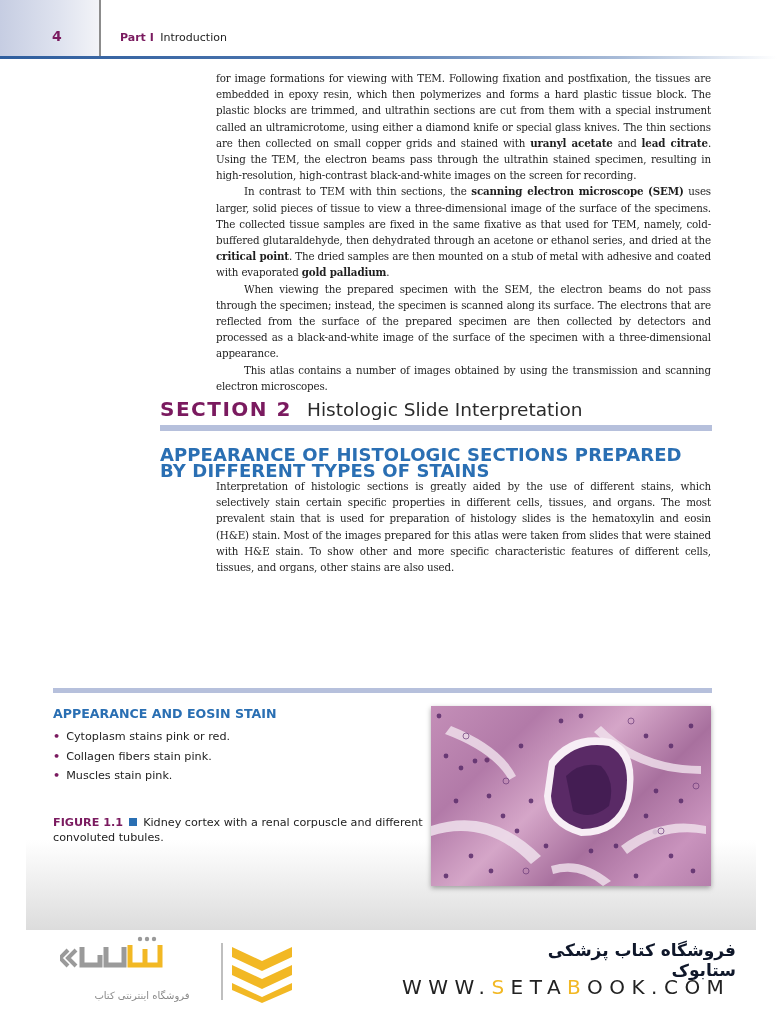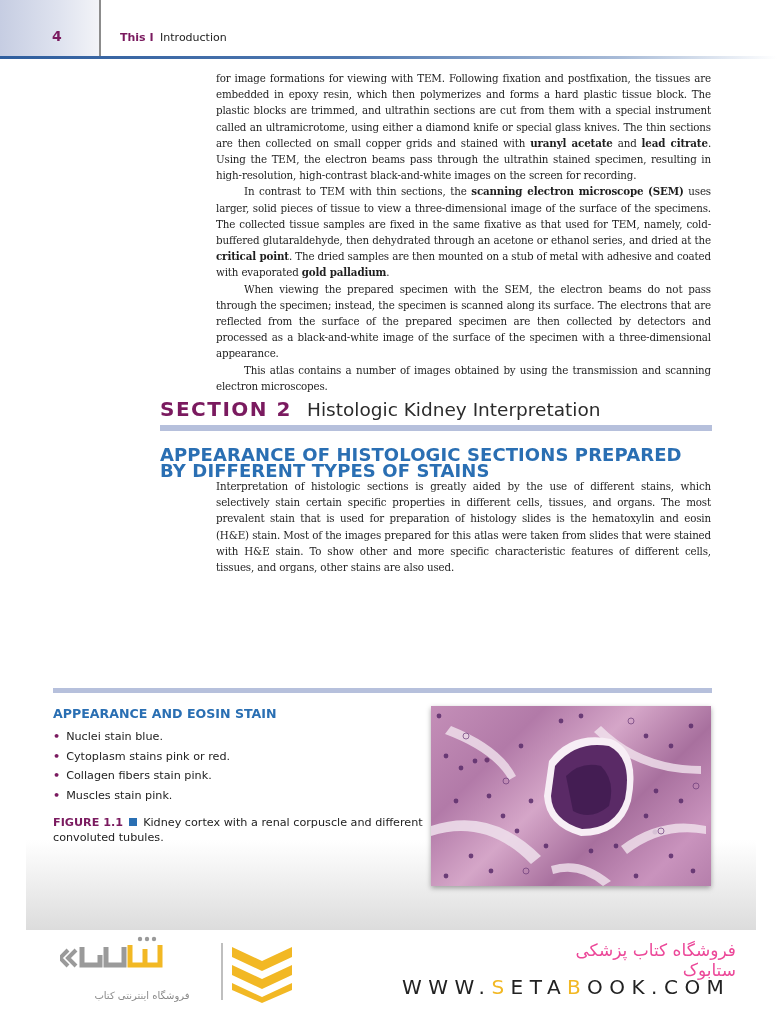--- a/index.html
+++ b/index.html
@@ -92,70 +92,69 @@
         radial-gradient(circle at 20% 30%, #6b3872 0 2px, transparent 3px),
         radial-gradient(circle at 80% 70%, #6b3872 0 2px, transparent 3px),
         linear-gradient(135deg, #c48fb8 0%, #b27aa8 25%, #d5a6c8 45%, #a8709e 65%, #c993bd 85%, #b57fab 100%);
     }
     .micrograph svg { position: absolute; left: 0; top: 0; }
 
     
     .footer-logo { position: absolute; left: 60px; top: 935px; width: 250px; height: 70px; }
     .footer-shop-fa {
       position: absolute; left: 520px; top: 940px; width: 216px; text-align: right; direction: rtl;
-      font-family: "DejaVu Sans", sans-serif; font-size: 17px; color: #ec4899;
+      font-family: "DejaVu Sans", sans-serif; font-size: 17px; color: #0f172a; font-weight: bold;
     }
     .footer-url {
       position: absolute; left: 402px; top: 975px;
       font-family: "DejaVu Sans", sans-serif; font-size: 20px; letter-spacing: 6.5px; color: #222;
     }
     .footer-url .accent { color: #f2b824; }
     .logo-tagline {
       position: absolute; left: 72px; top: 990px; width: 140px; text-align: center; direction: rtl;
       font-family: "DejaVu Sans", sans-serif; font-size: 10px; color: #8a8a8a;
     }
   </style>
 </head>
 <body>
 
 <div class="header">
   <div class="header-tab"></div>
   <div class="header-divider"></div>
   <div class="header-rule"></div>
   <span class="page-number">4</span>
   <span class="running-title">
-    <span class="part">This I</span>
+    <span class="part">Part I</span>
     <span>Introduction</span>
   </span>
 </div>
 
 <div class="body-text" id="block-intro">
     <p class="first"><span>for image formations for viewing with TEM. Following fixation and postfixation, the tissues are embedded in epoxy resin, which then polymerizes and forms a hard plastic tissue block. The plastic blocks are trimmed, and ultrathin sections are cut from them with a special instrument called an ultramicrotome, using either a diamond knife or special glass knives. The thin sections are then collected on small copper grids and stained with </span><b>uranyl acetate</b><span> and </span><b>lead citrate</b><span>. Using the TEM, the electron beams pass through the ultrathin stained specimen, resulting in high-resolution, high-contrast black-and-white images on the screen for recording.</span></p>
     <p><span>In contrast to TEM with thin sections, the </span><b>scanning electron microscope</b><span> </span><b>(SEM)</b><span> uses larger, solid pieces of tissue to view a three-dimensional image of the surface of the specimens. The collected tissue samples are fixed in the same fixative as that used for TEM, namely, cold-buffered glutaraldehyde, then dehydrated through an acetone or ethanol series, and dried at the </span><b>critical point</b><span>. The dried samples are then mounted on a stub of metal with adhesive and coated with evaporated </span><b>gold palladium</b><span>.</span></p>
     <p><span>When viewing the prepared specimen with the SEM, the electron beams do not pass through the specimen; instead, the specimen is scanned along its surface. The electrons that are reflected from the surface of the prepared specimen are then collected by detectors and processed as a black-and-white image of the surface of the specimen with a three-dimensional appearance.</span></p>
     <p><span>This atlas contains a number of images obtained by using the transmission and scanning electron microscopes.</span></p>
   </div>
 
 <div class="section-heading">
   <span class="section-number">SECTION 2</span>
-  <span class="section-title">Histologic Kidney Interpretation</span>
+  <span class="section-title">Histologic Slide Interpretation</span>
 </div>
 <div class="section-rule"></div>
 <div class="subheading">APPEARANCE OF HISTOLOGIC SECTIONS PREPARED BY DIFFERENT TYPES OF STAINS</div>
 
 <div class="body-text" id="block-stains">
     <p class="first"><span>Interpretation of histologic sections is greatly aided by the use of different stains, which selectively stain certain specific properties in different cells, tissues, and organs. The most prevalent stain that is used for preparation of histology slides is the hematoxylin and eosin (H&amp;E) stain. Most of the images prepared for this atlas were taken from slides that were stained with H&amp;E stain. To show other and more specific characteristic features of different cells, tissues, and organs, other stains are also used.</span></p>
   </div>
 
 <div class="panel-fade"></div>
 <div class="panel-rule"></div>
 
 <div class="stain-title">APPEARANCE AND EOSIN STAIN</div>
 <ul class="stain-list">
-  <li><span class="bullet">•</span><span>Nuclei stain blue.</span></li>
   <li><span class="bullet">•</span><span>Cytoplasm stains pink or red.</span></li>
   <li><span class="bullet">•</span><span>Collagen fibers stain pink.</span></li>
   <li><span class="bullet">•</span><span>Muscles stain pink.</span></li>
 </ul>
 
 <div class="figure-caption">
   <span class="fig-label">FIGURE 1.1</span>
   <span class="fig-square"></span>
   <span>Kidney cortex with a renal corpuscle and different convoluted tubules.</span>
 </div>

